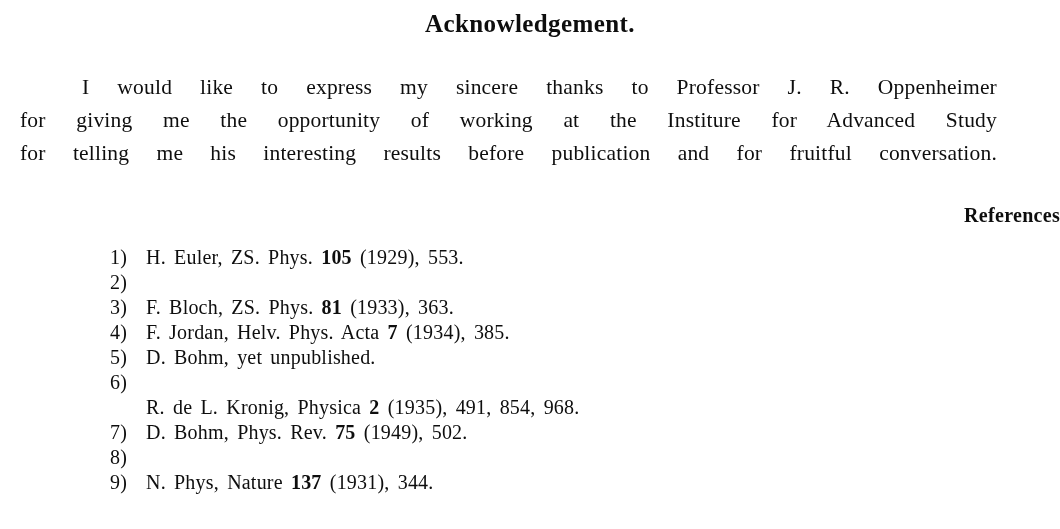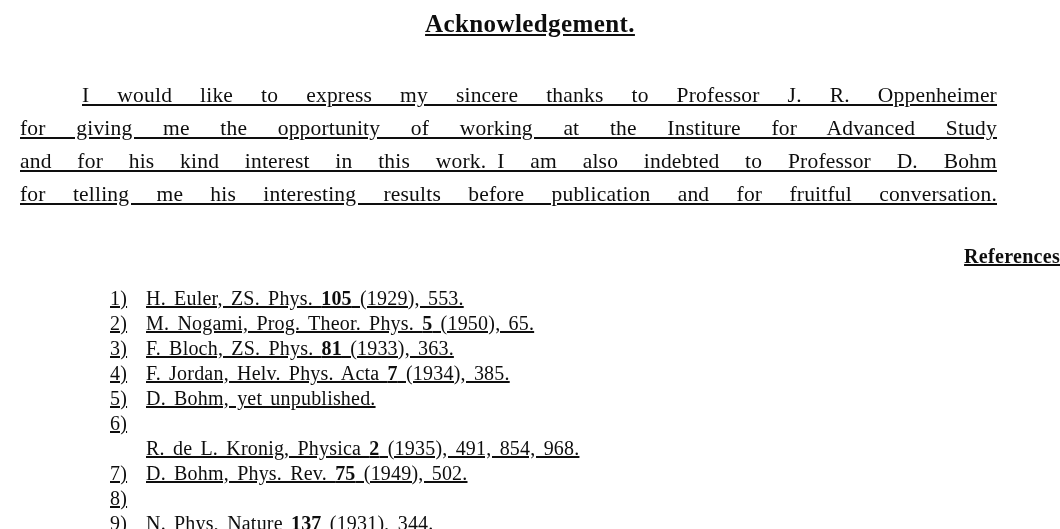--- a/index.html
+++ b/index.html
@@ -4,33 +4,32 @@
 <style>
   html, body { margin: 0; padding: 0; background: #ffffff; }
   .page {
     position: relative;
     width: 1060px;
     height: 529px;
     background: #ffffff;
     color: #0e0e0e;
     font-family: "Liberation Serif", "DejaVu Serif", serif;
     overflow: hidden;
-    text-decoration: underline;
     -webkit-font-smoothing: antialiased;
   }
   .ack-heading {
     margin: 10px 0 0 0;
     text-align: center;
     font-size: 25px;
     font-weight: bold;
     letter-spacing: 0.4px;
     line-height: 1.15;
   }
   .para {
-    margin: 40px 63px 0 20px; 
+    margin: 32px 63px 0 20px; 
   }
   .pline {
     font-size: 21.5px;
     line-height: 33px;
     text-align: justify;
     text-align-last: justify;
     letter-spacing: 0.2px;
   }
   .pline.indent { padding-left: 62px; }
   .ref-heading {
@@ -56,35 +55,33 @@
 </head>
 <body>
 
 <div class="page">
 
   <h1 class="ack-heading">Acknowledgement.</h1>
 
   <div class="para">
     <div class="pline indent">I would like to express my sincere thanks to Professor J. R. Oppenheimer</div>
     <div class="pline">for giving me the opportunity of working at the Institure for Advanced Study</div>
-    <div class="pline">and for his kind interest in this work. I am also indebted to Professor D. Bohm</div>
     <div class="pline">for telling me his interesting results before publication and for fruitful conversation.</div>
   </div>
 
   <h2 class="ref-heading">References</h2>
 
   <div class="ref-list">
   <div class="ref-row">
     <span class="ref-num">1)</span>
     <span class="ref-text"><span>H. Euler, ZS. Phys. </span><span class="b">105</span><span> (1929), 553.</span></span>
   </div>
 
   <div class="ref-row">
     <span class="ref-num">2)</span>
-    <span class="ref-text"><span>M. Nogami, Prog. Theor. Phys. </span><span class="b">5</span><span> (1950), 65.</span></span>
   </div>
 
   <div class="ref-row">
     <span class="ref-num">3)</span>
     <span class="ref-text"><span>F. Bloch, ZS. Phys. </span><span class="b">81</span><span> (1933), 363.</span></span>
   </div>
 
   <div class="ref-row">
     <span class="ref-num">4)</span>
     <span class="ref-text"><span>F. Jordan, Helv. Phys. Acta </span><span class="b">7</span><span> (1934), 385.</span></span>

